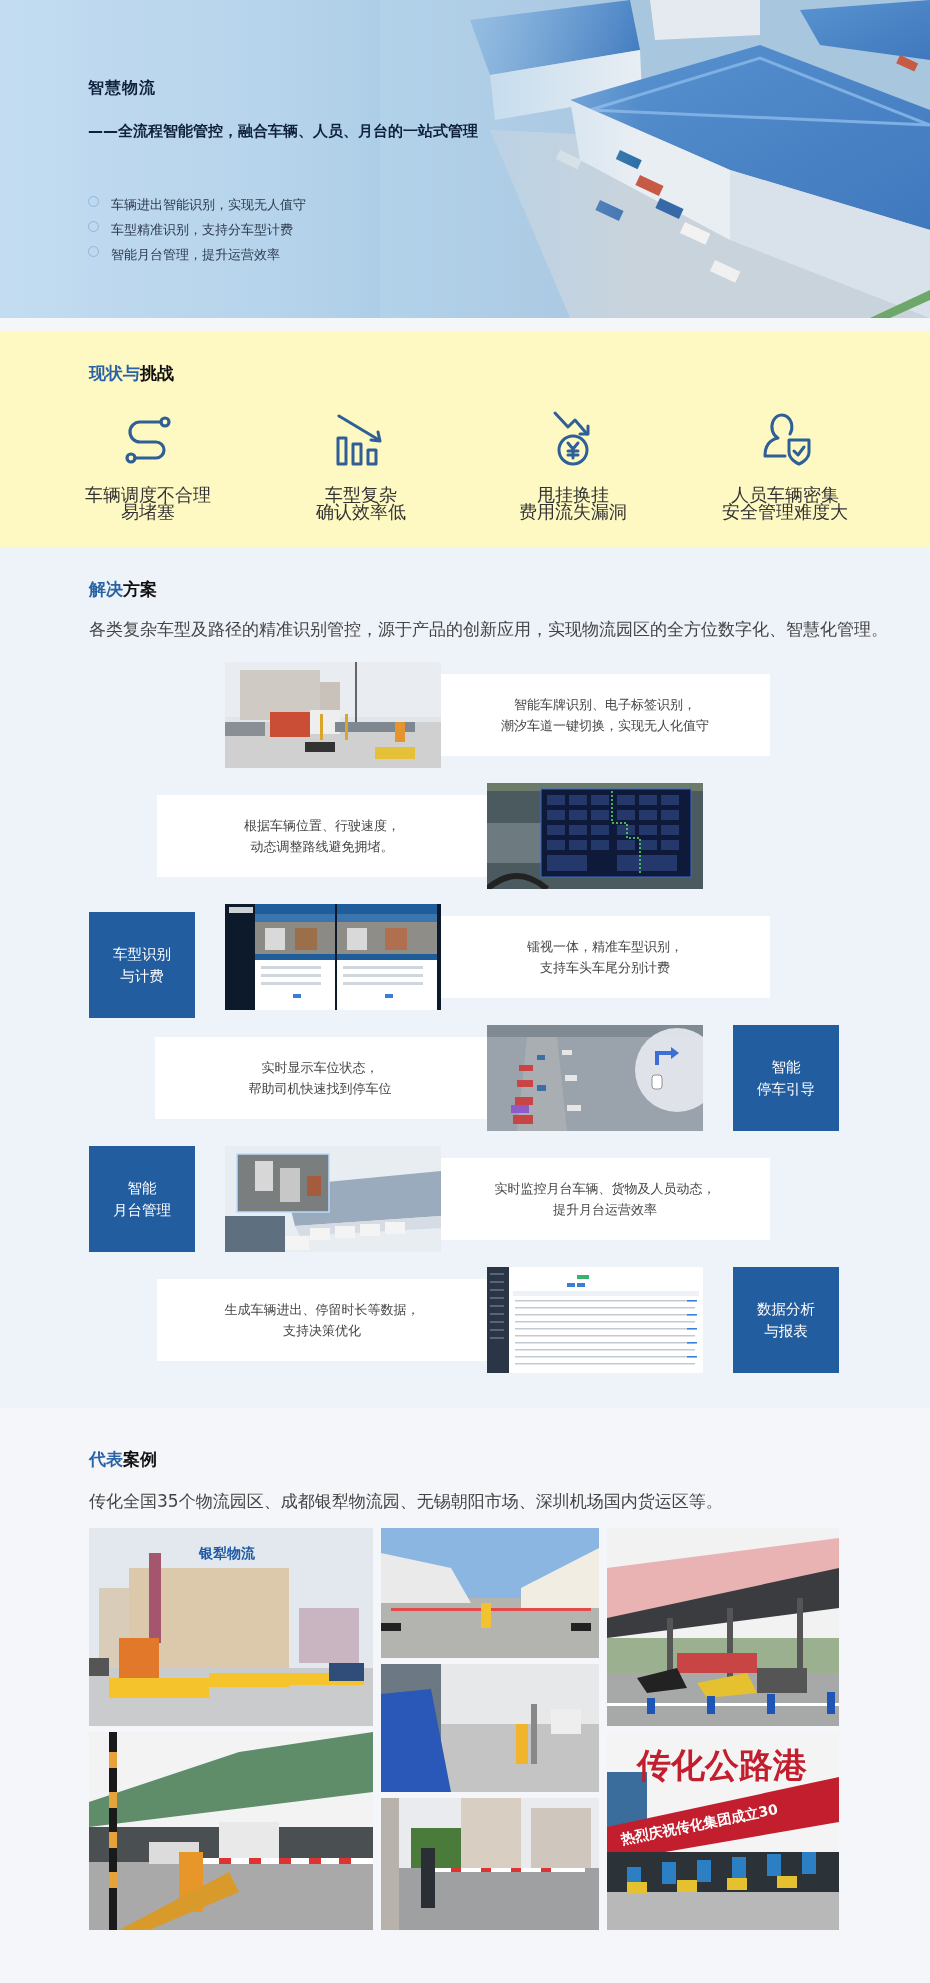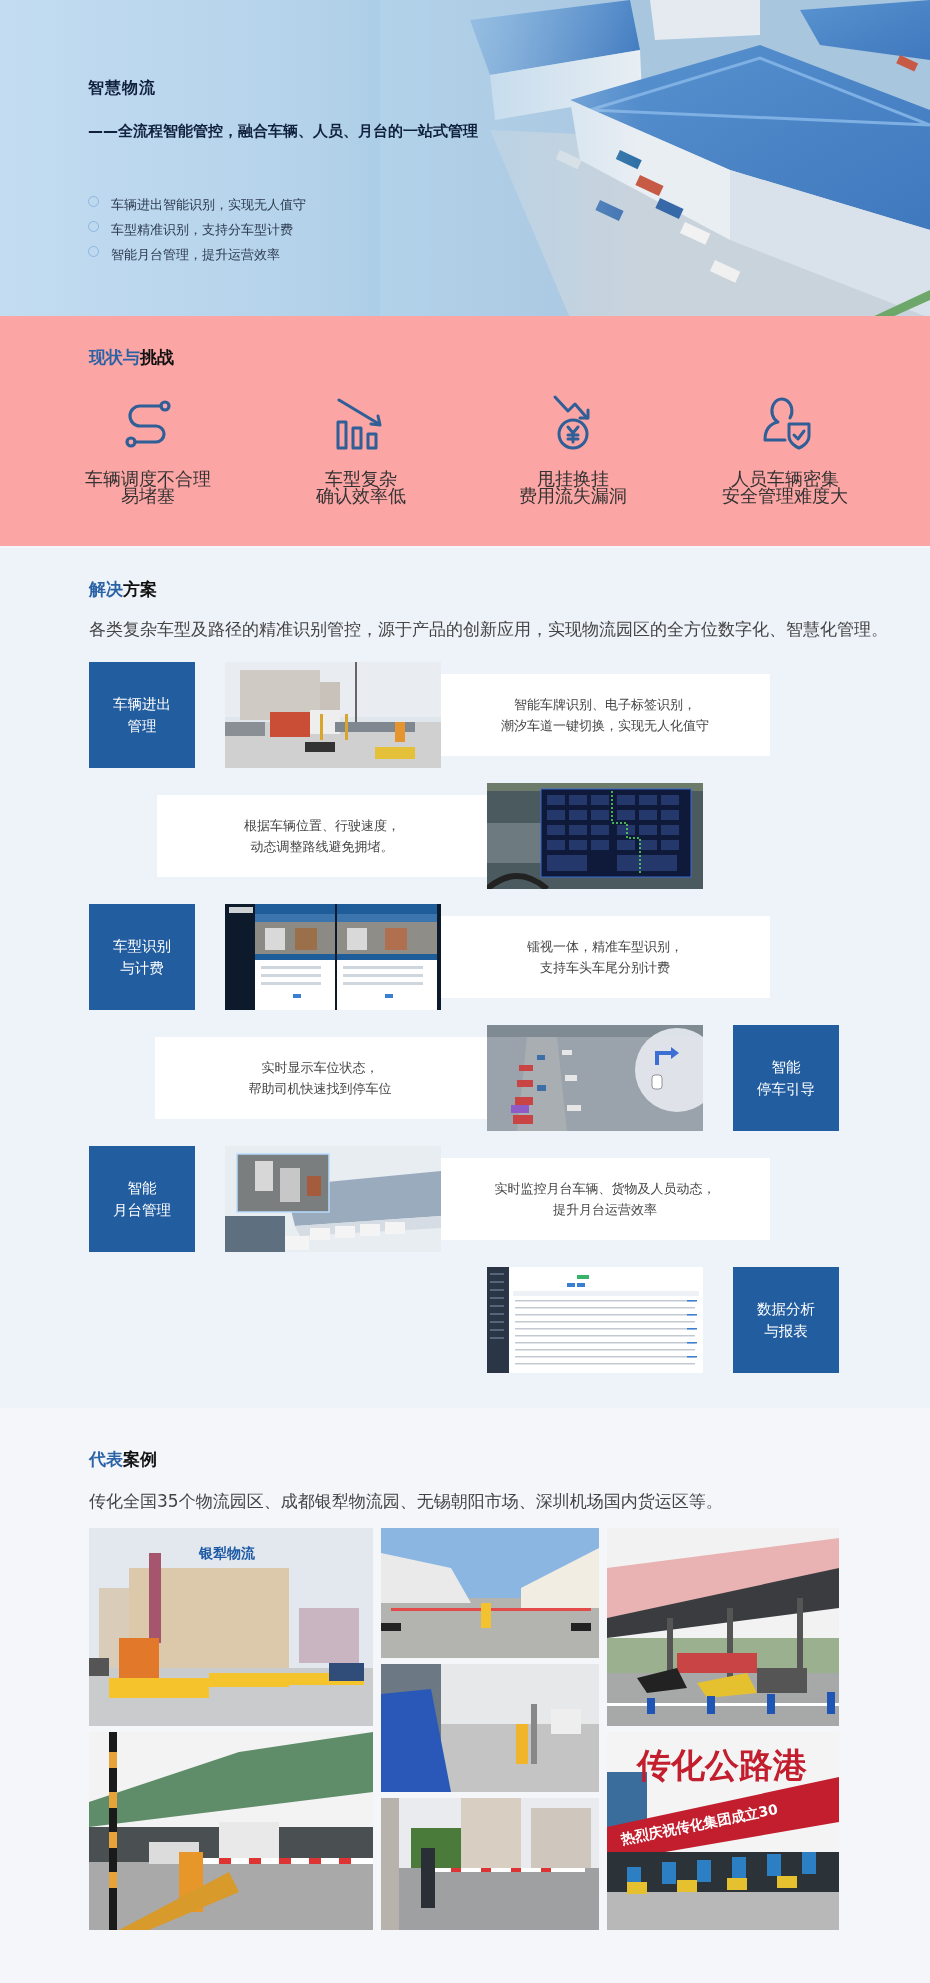--- a/index.html
+++ b/index.html
@@ -17,21 +17,21 @@
   .hero-list { position: absolute; left: 88px; top: 196px; list-style: none; }
   .hero-list li { display: flex; align-items: flex-start; height: 25px; font-size: 13px; color: #2c3a4e; }
   .hero-list .ring { width: 11px; height: 11px; border-radius: 50%; border: 1.3px solid #8fb6e0; margin-right: 12px; flex-shrink: 0; }
 
   
   .sec-title { position: absolute; left: 89px; font-size: 17px; font-weight: bold; color: #111; }
   .sec-title .hl { color: #2a63a5; }
   .sec-desc { position: absolute; left: 89px; font-size: 17px; color: #444; }
 
   
-  .challenges { position: absolute; left: 0; top: 316px; width: 930px; height: 230px; background: #fca5a5; }
+  .challenges { position: absolute; left: 0; top: 332px; width: 930px; height: 230px; background: #fef9c3; }
   .ch-item { position: absolute; width: 170px; text-align: center; }
   .ch-icon { width: 60px; height: 60px; margin: 0 auto; display: block; }
   .ch-label { font-size: 18px; color: #333; line-height: 17px; margin-top: 16px; }
 
   
   .solutions { position: absolute; left: 0; top: 548px; width: 930px; height: 860px; background: #eef2f9; }
   .sol-label { position: absolute; width: 106px; height: 106px; background: #225d9f; color: #fff;
     display: flex; align-items: center; justify-content: center; text-align: center;
     font-size: 14.5px; line-height: 22px; padding: 0 6px; }
   .sol-band { position: absolute; height: 82px; background: #ffffff; display: flex; align-items: center; justify-content: center;
@@ -154,26 +154,20 @@
 </section>
 
 <section class="solutions">
   <h2 class="sec-title" style="top:30px;"><span class="hl">解决</span><span>方案</span></h2>
   <p class="sec-desc" style="top:70px;">各类复杂车型及路径的精准识别管控，源于产品的创新应用，实现物流园区的全方位数字化、智慧化管理。</p>
 
   <div class="sol-band" style="left:330px; top:126px; width:440px; padding-left:110px;">
     <div>
         <div>智能车牌识别、电子标签识别，</div>
         <div>潮汐车道一键切换，实现无人化值守</div>
-      </div>
-  </div>
-  <div class="sol-label" style="left:89px; top:114px;">
-    <div>
-        <div>车辆进出</div>
-        <div>管理</div>
       </div>
   </div>
   <svg class="sol-img" style="left:225px; top:114px;" viewBox="0 0 216 106" preserveAspectRatio="none">
     <rect width="216" height="106" fill="#dfe6ec"></rect>
     <rect x="0" y="0" width="216" height="55" fill="#e9edf1"></rect>
     <rect x="15" y="8" width="80" height="50" fill="#cfcac4"></rect>
     <rect x="95" y="20" width="20" height="38" fill="#c8c2bb"></rect>
     <rect x="0" y="60" width="216" height="46" fill="#cfd0cf"></rect>
     <rect x="45" y="50" width="40" height="25" fill="#c94e35"></rect>
     <rect x="85" y="48" width="30" height="24" fill="#eeeeee"></rect>
@@ -229,21 +223,21 @@
     <path d="M125 8 V40 H140 V55 H153 V90" stroke="#5ce35c" stroke-width="1.5" stroke-dasharray="2 2" fill="none"></path>
     <path d="M0 106 Q30 80 60 106" stroke="#222" stroke-width="6" fill="none"></path>
   </svg>
 
   <div class="sol-band" style="left:330px; top:368px; width:440px; padding-left:110px;">
     <div>
         <div>镭视一体，精准车型识别，</div>
         <div>支持车头车尾分别计费</div>
       </div>
   </div>
-  <div class="sol-label" style="left:89px; top:356px;">
+  <div class="sol-label" style="left:89px; top:364px;">
     <div>
         <div>车型识别</div>
         <div>与计费</div>
       </div>
   </div>
   <svg class="sol-img" style="left:225px; top:356px;" viewBox="0 0 216 106" preserveAspectRatio="none">
     <rect width="216" height="106" fill="#0d1a2b"></rect>
     <rect x="4" y="3" width="24" height="6" fill="#ffffff" opacity="0.8"></rect>
     <rect x="30" y="0" width="80" height="106" fill="#ffffff"></rect>
     <rect x="112" y="0" width="100" height="106" fill="#ffffff"></rect>
@@ -334,20 +328,26 @@
         <rect x="160" y="76" width="20" height="12"></rect>
         <rect x="60" y="90" width="24" height="14"></rect>
       </g>
     <rect x="0" y="70" width="60" height="36" fill="#5e6f80"></rect>
     <rect x="12" y="8" width="92" height="58" fill="#7a7e7f" stroke="#b8dcff" stroke-width="1.5"></rect>
     <rect x="30" y="15" width="18" height="30" fill="#d7d7d7"></rect>
     <rect x="55" y="22" width="20" height="34" fill="#c7c7c7"></rect>
     <rect x="82" y="30" width="14" height="20" fill="#a45c3d"></rect>
   </svg>
 
+  <div class="sol-band" style="left:157px; top:731px; width:440px; padding-right:110px;">
+    <div>
+        <div>生成车辆进出、停留时长等数据，</div>
+        <div>支持决策优化</div>
+      </div>
+  </div>
   <svg class="sol-img" style="left:487px; top:719px;" viewBox="0 0 216 106" preserveAspectRatio="none">
     <rect width="216" height="106" fill="#ffffff"></rect>
     <rect x="0" y="0" width="22" height="106" fill="#2a3546"></rect>
     <g fill="#56657a">
         <rect x="3" y="6" width="14" height="2"></rect>
         <rect x="3" y="14" width="14" height="2"></rect>
         <rect x="3" y="22" width="14" height="2"></rect>
         <rect x="3" y="30" width="14" height="2"></rect>
         <rect x="3" y="38" width="14" height="2"></rect>
         <rect x="3" y="46" width="14" height="2"></rect>

